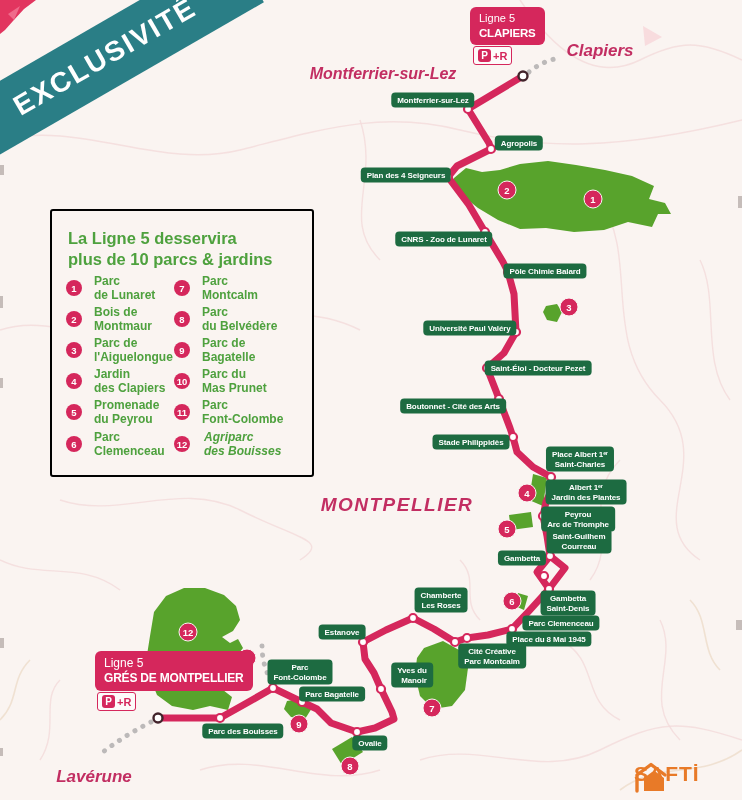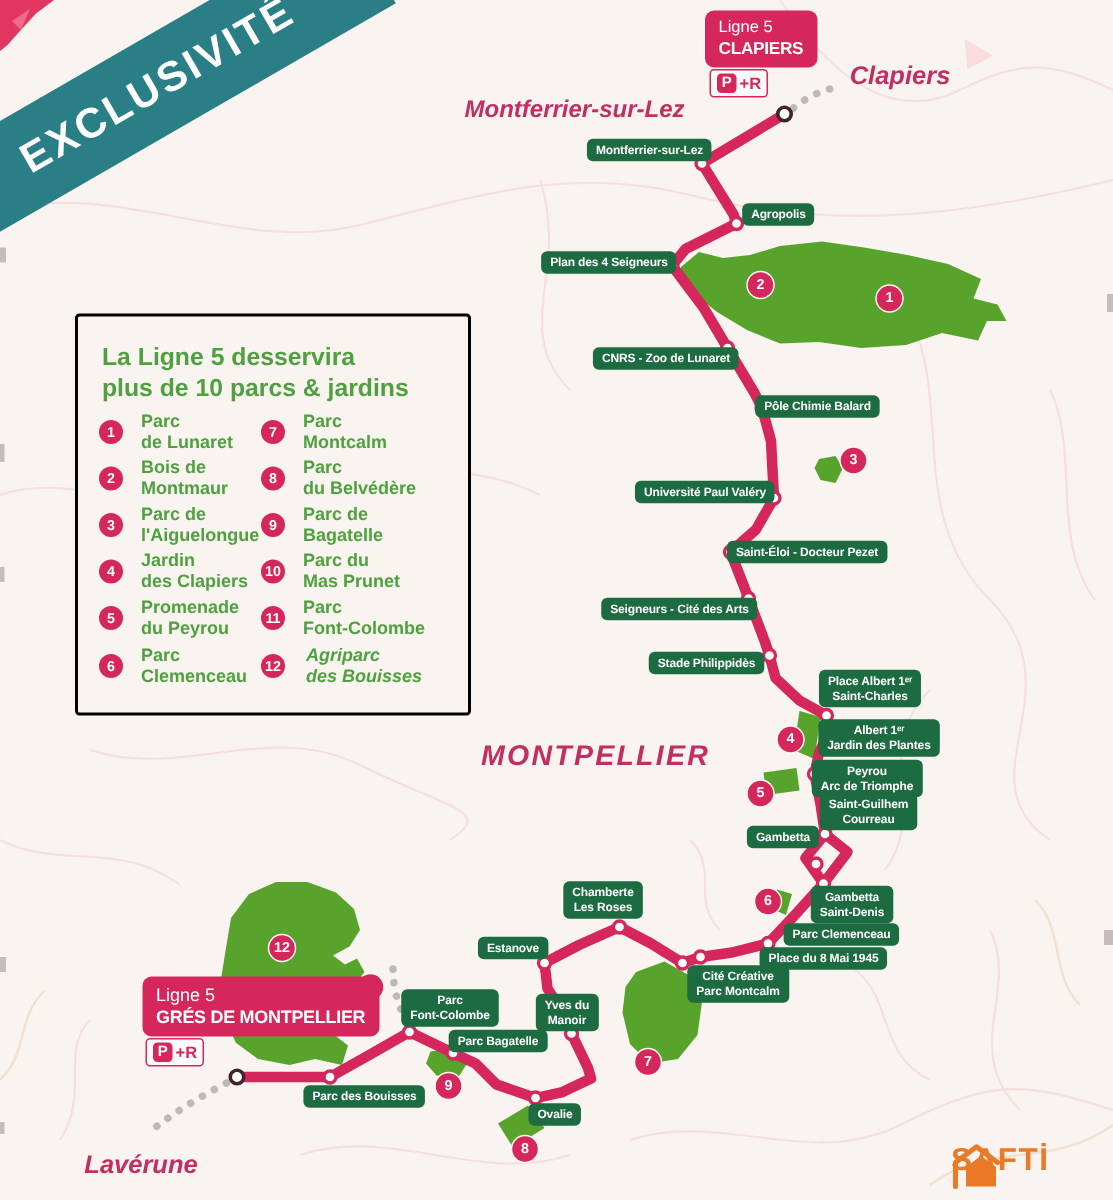--- a/index.html
+++ b/index.html
@@ -160,41 +160,41 @@
   <div class="badge" style="left:234px;top:669px;">11</div>
   <div class="badge" style="left:188px;top:632px;">12</div>
 
   <div class="stn" style="left:433px;top:100px;">Montferrier-sur-Lez</div>
   <div class="stn" style="left:519px;top:143px;">Agropolis</div>
   <div class="stn" style="left:406px;top:175px;">Plan des 4 Seigneurs</div>
   <div class="stn" style="left:444px;top:239px;">CNRS - Zoo de Lunaret</div>
   <div class="stn" style="left:545px;top:271px;">Pôle Chimie Balard</div>
   <div class="stn" style="left:470px;top:328px;">Université Paul Valéry</div>
   <div class="stn" style="left:538px;top:368px;">Saint-Éloi - Docteur Pezet</div>
-  <div class="stn" style="left:453px;top:406px;">Seigneurs - Cité des Arts</div>
+  <div class="stn" style="left:453px;top:406px;">Boutonnet - Cité des Arts</div>
   <div class="stn" style="left:471px;top:442px;">Stade Philippidès</div>
   <div class="stn" style="left:580px;top:459px;">Place Albert 1ᵉʳ
 Saint-Charles</div>
   <div class="stn" style="left:586px;top:492px;">Albert 1ᵉʳ
 Jardin des Plantes</div>
   <div class="stn" style="left:578px;top:519px;">Peyrou
 Arc de Triomphe</div>
   <div class="stn" style="left:579px;top:541px;">Saint-Guilhem
 Courreau</div>
   <div class="stn" style="left:522px;top:558px;">Gambetta</div>
   <div class="stn" style="left:568px;top:603px;">Gambetta
 Saint-Denis</div>
   <div class="stn" style="left:561px;top:623px;">Parc Clemenceau</div>
   <div class="stn" style="left:549px;top:639px;">Place du 8 Mai 1945</div>
   <div class="stn" style="left:492px;top:656px;">Cité Créative
 Parc Montcalm</div>
-  <div class="stn" style="left:402px;top:600px;">Chamberte
+  <div class="stn" style="left:441px;top:600px;">Chamberte
 Les Roses</div>
   <div class="stn" style="left:342px;top:632px;">Estanove</div>
-  <div class="stn" style="left:378px;top:675px;">Yves du
+  <div class="stn" style="left:412px;top:675px;text-align:right;">Yves du
 Manoir</div>
   <div class="stn" style="left:300px;top:672px;">Parc
 Font-Colombe</div>
   <div class="stn" style="left:332px;top:694px;">Parc Bagatelle</div>
   <div class="stn" style="left:243px;top:731px;">Parc des Bouisses</div>
   <div class="stn" style="left:370px;top:743px;">Ovalie</div>
 
   <div class="term-box" style="left:470px;top:7px;text-align:left;">
     <span class="l1">Ligne 5</span>
     <span class="l2">CLAPIERS</span>

